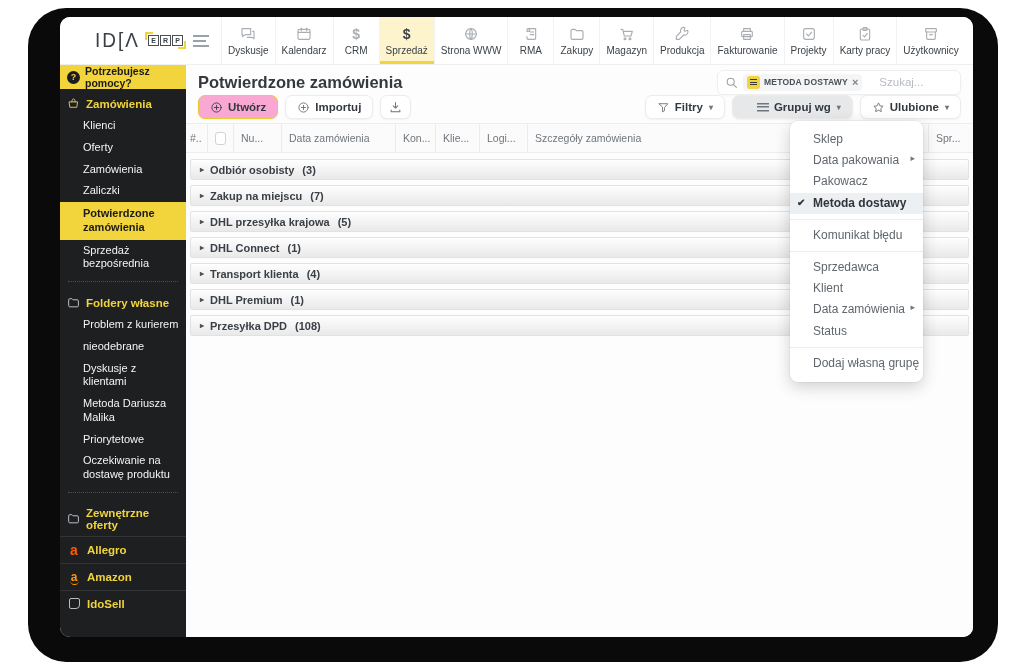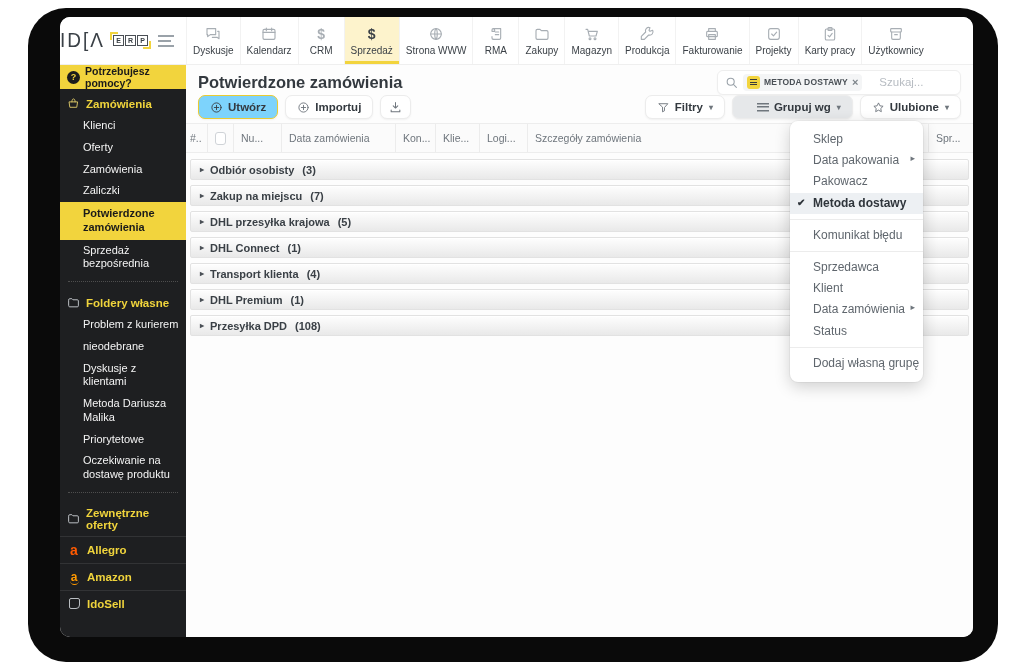--- a/index.html
+++ b/index.html
@@ -4,21 +4,21 @@
 <style>
   * { margin:0; padding:0; box-sizing:border-box; }
   html,body { background:#ffffff; }
   body { font-family:"Liberation Sans", sans-serif; }
   .canvas { position:relative; width:1024px; height:666px; background:#fff; overflow:hidden; }
   .frame { position:absolute; left:28px; top:8px; width:970px; height:654px; background:#0a0a0a; border-radius:38px; }
   .app { position:absolute; left:32px; top:9px; width:913px; height:620px; background:#fdfdfd; border-radius:10px; overflow:hidden; display:flex; flex-direction:column; }
 
   
   .toolbar { flex:0 0 48px; display:flex; background:#fff; border-bottom:1px solid #efefef; }
-  .brand { flex:0 0 126px; display:flex; align-items:center; gap:5px; }
+  .brand { flex:0 0 126px; display:flex; align-items:center; gap:5px;margin-left:35px; }
   .logo-text { font-size:19px; letter-spacing:2px; color:#3a4046; font-weight:400; transform:scaleY(1.05); }
   .erp-badge { position:relative; display:flex; gap:1px; padding:3px; }
   .erp-badge::before { content:""; position:absolute; left:0; top:0; width:6px; height:6px; border-left:2px solid #f2d43d; border-top:2px solid #f2d43d; }
   .erp-badge::after { content:""; position:absolute; right:0; bottom:0; width:6px; height:6px; border-right:2px solid #f2d43d; border-bottom:2px solid #f2d43d; }
   .erp-box { width:11px; height:11px; border:1px solid #4a4f55; color:#3a4046; font-size:7px; font-weight:bold; display:flex; align-items:center; justify-content:center; background:#fff; }
   .menu-toggle { width:16px; height:12px; margin-left:2px; background-image:linear-gradient(#9aa2a9 0 0),linear-gradient(#9aa2a9 0 0),linear-gradient(#9aa2a9 0 0); background-size:16px 2px,13px 2px,16px 2px; background-position:0 0,0 5px,0 10px; background-repeat:no-repeat; cursor:pointer; }
   .tabs { flex:1; display:flex; overflow:hidden; }
   .tab { flex:0 0 auto; display:flex; flex-direction:column; align-items:center; justify-content:center; gap:2px; padding:0 6px; border-left:1px solid #f2f2f2; white-space:nowrap; min-width:46px; cursor:pointer; }
   .tab-label { font-size:10px; color:#3c4248;text-align:center; }
   .tab-icon { height:17px; color:#a8aeb4; display:flex; align-items:center; justify-content:center; }
@@ -56,21 +56,21 @@
   .chip-icon { width:13px; height:13px; border-radius:3px; background-color:#f2d43d; background-image:linear-gradient(#3a3a3a 0 0),linear-gradient(#3a3a3a 0 0),linear-gradient(#3a3a3a 0 0); background-size:7px 1.4px; background-position:3px 3.5px,3px 6px,3px 8.5px; background-repeat:no-repeat; }
   .chip-label { font-size:8.5px; font-weight:bold; color:#4a5056; letter-spacing:.2px; }
   .chip-x { color:#7d848a; font-size:11px; font-weight:bold; cursor:pointer; }
   .search-input { border:0; outline:0; background:transparent; font-size:11.5px; color:#565c63; width:70px; font-family:"Liberation Sans",sans-serif;margin-left:12px; }
   .search-input::placeholder { color:#b7bcc2; }
 
   .actions-row { height:30px; display:flex; align-items:center; justify-content:space-between; padding:2px 12px 4px; }
   .btn-group { display:flex; align-items:center; gap:7px; }
   .btn { height:24px; border-radius:7px; display:inline-flex; align-items:center; gap:5px; padding:0 11px; font-size:11.5px; font-weight:bold; color:#33393f; background:#fff; border:1px solid #ececec; box-shadow:0 1px 2px rgba(0,0,0,.05); cursor:pointer; white-space:nowrap; }
   .btn svg { width:13px; height:13px; color:#6f767d; }
-  .btn-yellow { background:#7dd3fc; border-color:#e9cb33; }
+  .btn-yellow { background:#f9a8d4; border-color:#e9cb33; }
   .btn-yellow svg { color:#3a4046; }
   .btn-active { background:#e6e8ea;padding-left:24px; }
   .caret { font-size:8px; color:#6f767d; margin-left:1px; }
   .hamburger-sm { width:12px; height:9px; background-image:linear-gradient(#6f767d 0 0),linear-gradient(#6f767d 0 0),linear-gradient(#6f767d 0 0); background-size:12px 1.5px; background-position:0 0,0 3.7px,0 7.4px; background-repeat:no-repeat; }
 
   
   .table-head { height:30px; display:flex; align-items:center; border-top:1px solid #ededed; border-bottom:1px solid #ededed; background:#fbfbfb; font-size:10.5px; color:#6f767d; }
   .th { padding:0 7px; border-right:1px solid #ececec; height:100%; display:flex; align-items:center; white-space:nowrap; overflow:hidden; cursor:pointer; }
   .th-num { flex:0 0 22px; padding:0 4px; }
   .th-check { flex:0 0 26px; justify-content:center; }

